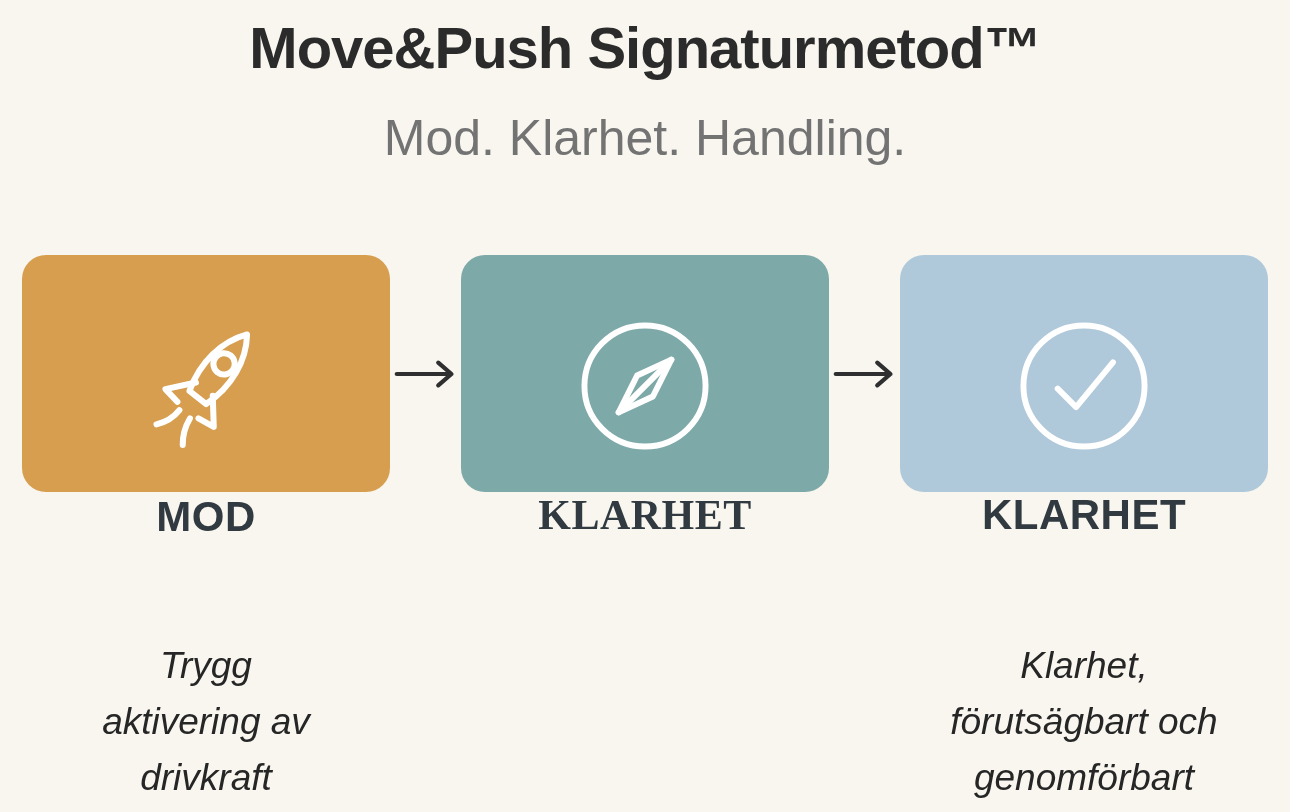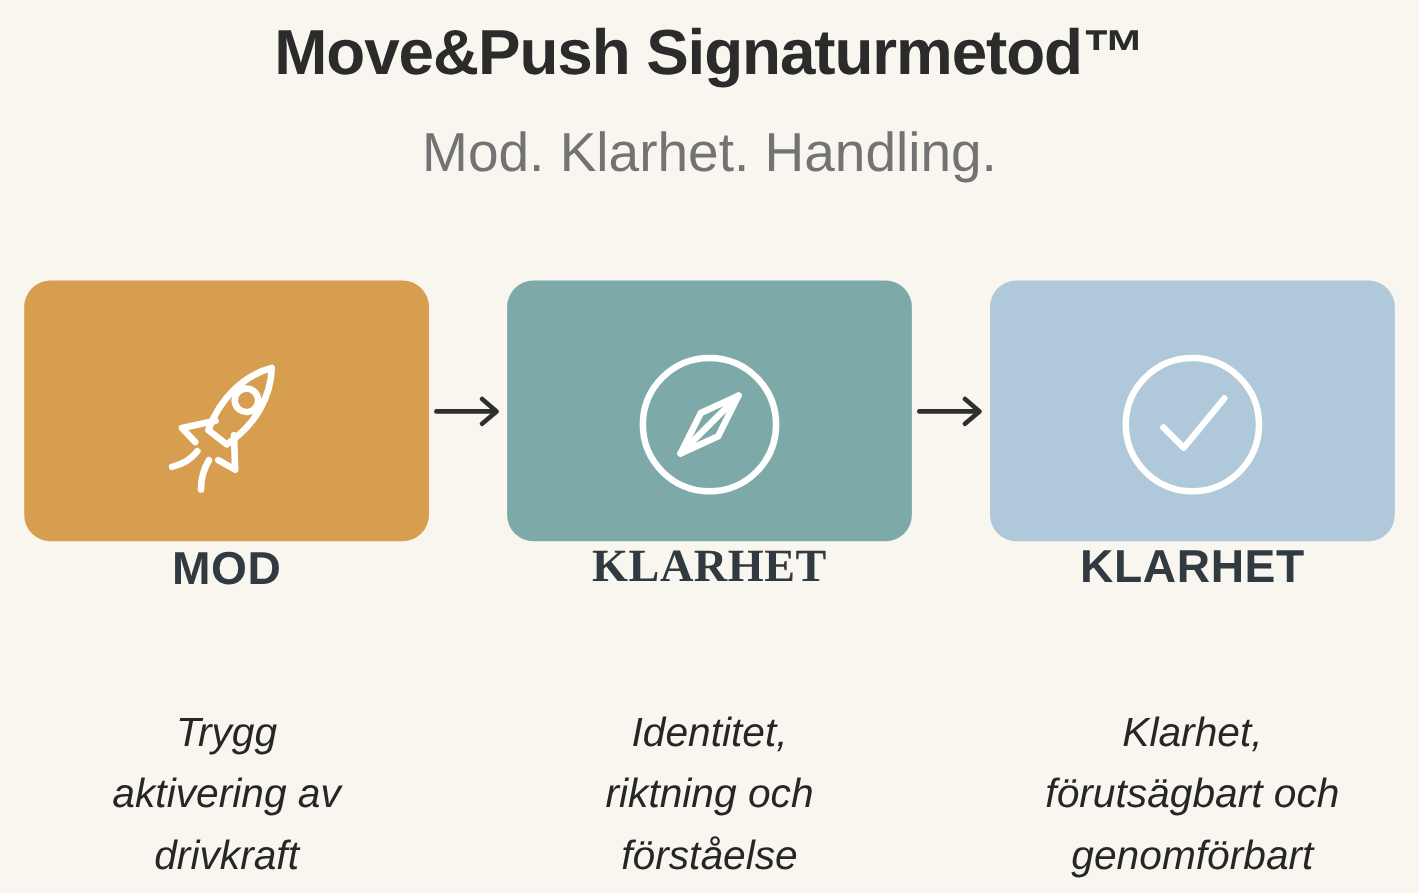--- a/index.html
+++ b/index.html
@@ -167,22 +167,19 @@
       <div class="step-label">KLARHET</div>
     </div>
 
   </div>
 
   <div class="desc-row">
     <div class="desc">Trygg
 aktivering av
 drivkraft</div>
     <div class="arrow-wrap"></div>
-    <div class="desc">Identitet,
-riktning och
-förståelse</div>
     <div class="arrow-wrap"></div>
     <div class="desc">Klarhet,
 förutsägbart och
 genomförbart</div>
   </div>
 
 </div>
 
 </body></html>

